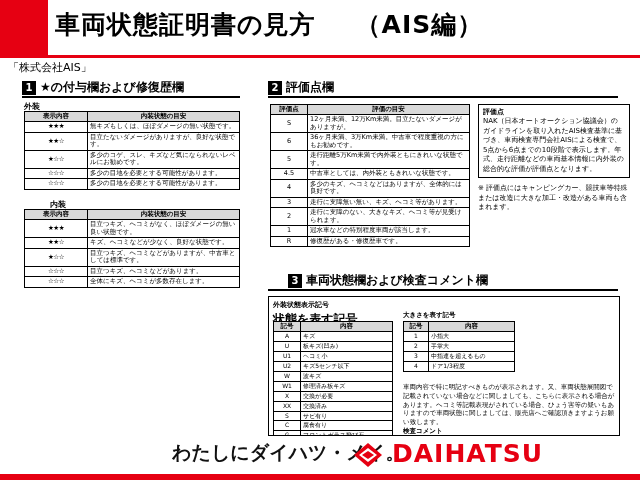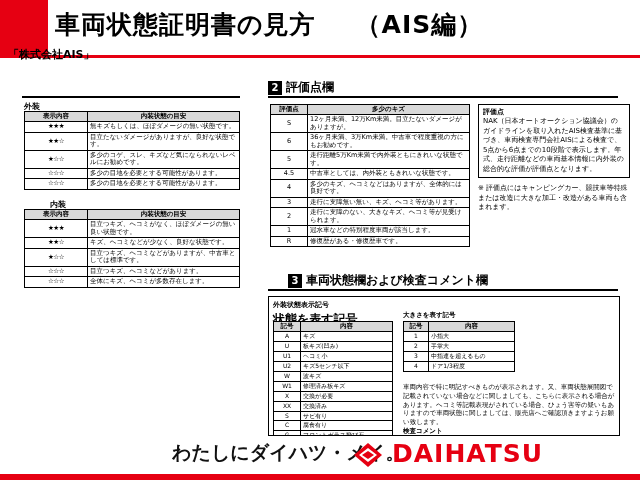--- a/index.html
+++ b/index.html
@@ -27,21 +27,21 @@
   }
   .header .title .sub{margin-left:40px;}
   .redbar-top{
     position:absolute;left:0;top:0;width:48px;height:55px;background:#e60012;
   }
   .redline{
     position:absolute;left:0;top:55px;width:640px;height:3px;background:#e60012;
   }
   
   .company{
-    position:absolute;left:8px;top:47px;font-size:11px;font-weight:bold;
+    position:absolute;left:8px;top:60px;font-size:11px;font-weight:normal;
   }
   
   .secnum{
     display:inline-block;width:14px;height:14px;line-height:14px;
     background:#000;color:#fff;font-size:10px;text-align:center;
     vertical-align:middle;margin-right:4px;font-weight:bold;
   }
   .sechead{
     position:absolute;font-size:12px;font-weight:bold;white-space:nowrap;
   }
@@ -102,20 +102,23 @@
   <div class="header">
     <div class="redbar-top"></div>
     <div class="title">
       <span>車両状態証明書の見方</span><span class="sub">（AIS編）</span>
     </div>
   </div>
   <div class="redline"></div>
 
   <div class="company">「株式会社AIS」</div>
 
+  <div class="sechead" style="left:22px;top:79px;">
+    <span class="secnum">1</span><span>★の付与欄および修復歴欄</span>
+  </div>
   <div class="underline" style="left:22px;top:96px;width:218px;"></div>
 
   <div class="lbl" style="left:24px;top:101px;">外装</div>
 
   <div class="box" style="left:24px;top:111px;">
     <table class="grid" style="width:216px;">
       <tbody>
           <tr>
         <th style="width:58px;">表示内容</th>
         <th>内装状態の目安</th>
@@ -180,21 +183,21 @@
   <div class="sechead" style="left:268px;top:79px;">
     <span class="secnum">2</span><span>評価点欄</span>
   </div>
   <div class="underline" style="left:268px;top:96px;width:350px;"></div>
 
   <div class="box" style="left:270px;top:104px;">
     <table class="grid" style="width:200px;">
       <tbody>
           <tr>
         <th style="width:32px;">評価点</th>
-        <th>多少のキズ</th>
+        <th>評価の目安</th>
       </tr>
       <tr>
             <td style="text-align:center;">S</td>
             <td>12ヶ月未満、12万Km未満。目立たないダメージがありますが。</td>
           </tr>
       <tr>
             <td style="text-align:center;">6</td>
             <td>36ヶ月未満、3万Km未満。中古車で程度重視の方にもお勧めです。</td>
           </tr>
       <tr>

